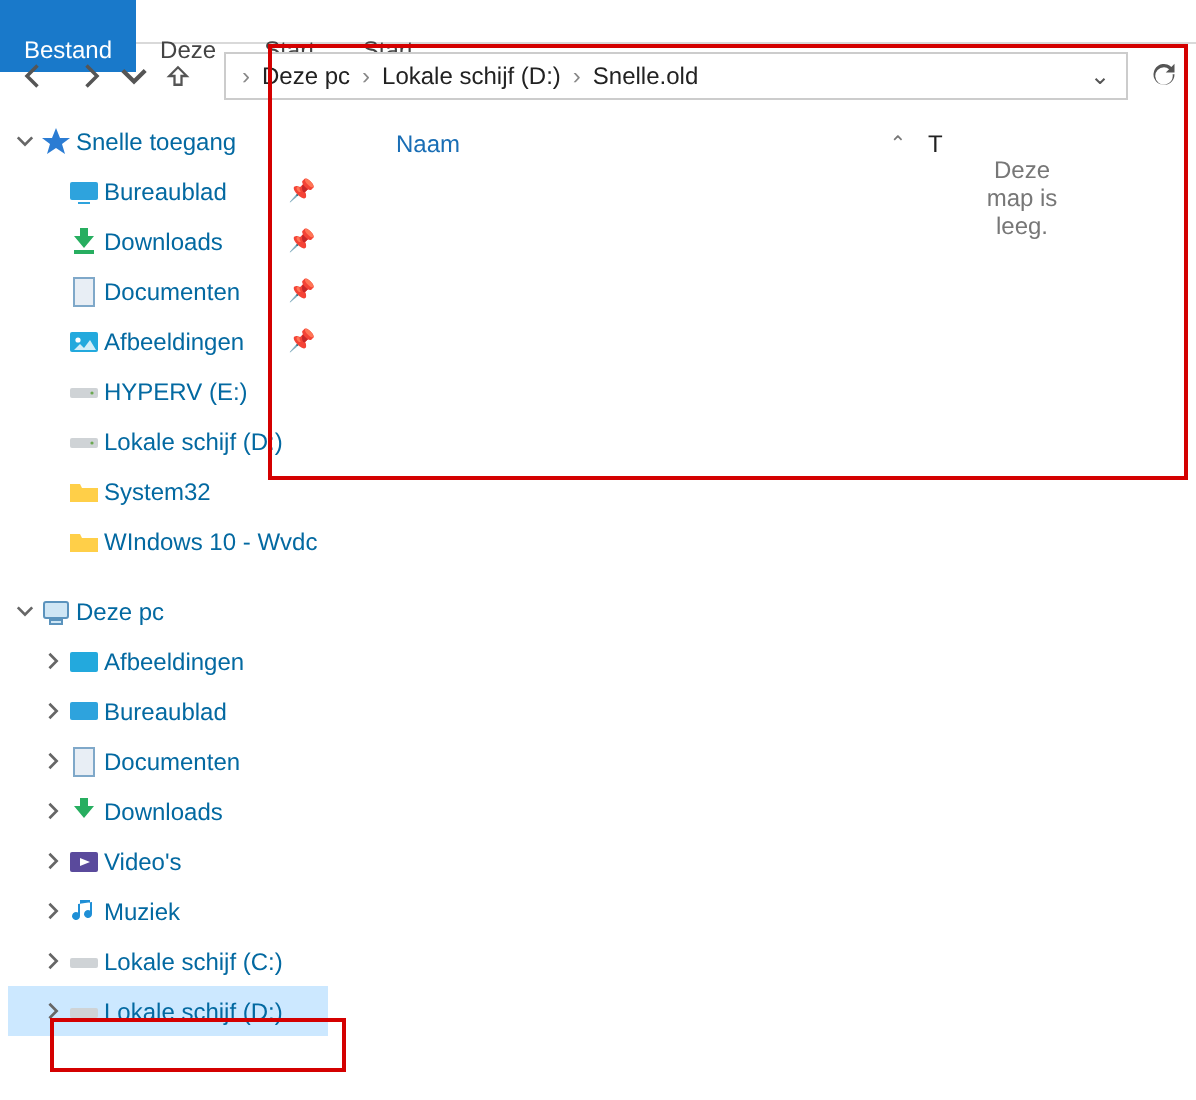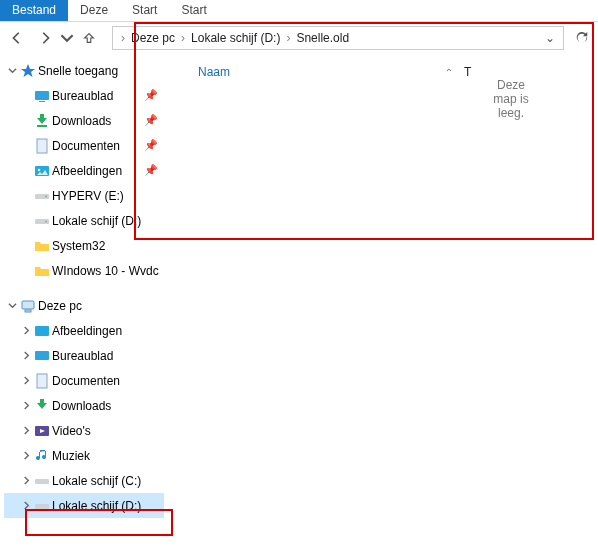--- a/index.html
+++ b/index.html
@@ -1,34 +1,34 @@
 <!DOCTYPE html>
 <html><head>
 <meta charset="utf-8">
 <style>
 * { margin: 0; padding: 0; box-sizing: border-box; font-family: "Segoe UI", Tahoma, sans-serif; font-size: 12px; }
 body { background: #fff; width: 598px; height: 550px; overflow: hidden; position: relative; }
 .ribbon { display: flex; align-items: stretch; height: 22px; border-bottom: 1px solid #d9d9d9; }
-.ribbon-tab { padding: 3px 12px; color: #444; cursor: default; }
+.ribbon-tab { padding: 18px 12px; color: #444; cursor: default; }
 .ribbon-tab.active { background: #1979ca; color: #fff; }
 .toolbar { display: flex; align-items: center; height: 32px; padding: 0 4px; gap: 2px; }
 .nav-btn { width: 26px; height: 26px; display: flex; align-items: center; justify-content: center; color: #555; }
 .nav-btn svg { width: 14px; height: 14px; }
 .crumb-box { flex: 1; height: 24px; border: 1px solid #ccc; display: flex; align-items: center; padding: 0 4px; margin-left: 8px; margin-right: 4px; background: #fff; }
 .crumb-sep { color: #888; margin: 0 4px; }
 .crumb-part { color: #222; padding: 2px 2px; }
 .crumb-caret { margin-left: auto; color: #555; padding: 0 4px; }
 .refresh-btn { width: 24px; height: 24px; display: flex; align-items: center; justify-content: center; color: #555; }
 .body-area { display: flex; height: calc(100% - 54px); }
 .tree { width: 164px; padding: 4px 0 4px 4px; overflow: hidden; }
 .tree-row { display: flex; align-items: center; height: 25px; padding-left: 2px; gap: 2px; white-space: nowrap; }
 .expander { width: 12px; height: 12px; display: flex; align-items: center; justify-content: center; color: #666; flex-shrink: 0; }
 .spacer { width: 12px; flex-shrink: 0; }
 .tree-icon { width: 16px; height: 16px; display: flex; align-items: center; justify-content: center; flex-shrink: 0; }
-.tree-label { color: #000000; overflow: hidden; text-overflow: clip; }
+.tree-label { color: #0369a1; overflow: hidden; text-overflow: clip; }
 .pin-col { margin-left: auto; padding-right: 6px; color: #9e9e9e; font-size: 11px; }
 .tree-row.selected { background: #cce8ff; }
 .highlight-d { position: absolute; left: 25px; top: 509px; width: 148px; height: 27px; border: 2px solid #d40000; pointer-events: none; }
 .highlight-main { position: absolute; left: 134px; top: 22px; width: 460px; height: 218px; border: 2px solid #d40000; pointer-events: none; }
 .content { flex: 1; display: flex; flex-direction: row; padding-left: 10px; }
 .cols { display: flex; align-items: center; height: 28px; border-bottom: 0; color: #1a6eb5; padding-top: 8px; }
 .col-name { flex: 0 0 260px; padding-left: 24px; }
 .sort-ind { flex: 0 0 30px; text-align: center; color: #777; font-size: 10px; }
 .col-mod { flex: 0 0 110px; }
 .col-type { flex: 0 0 20px; color: #222; }

